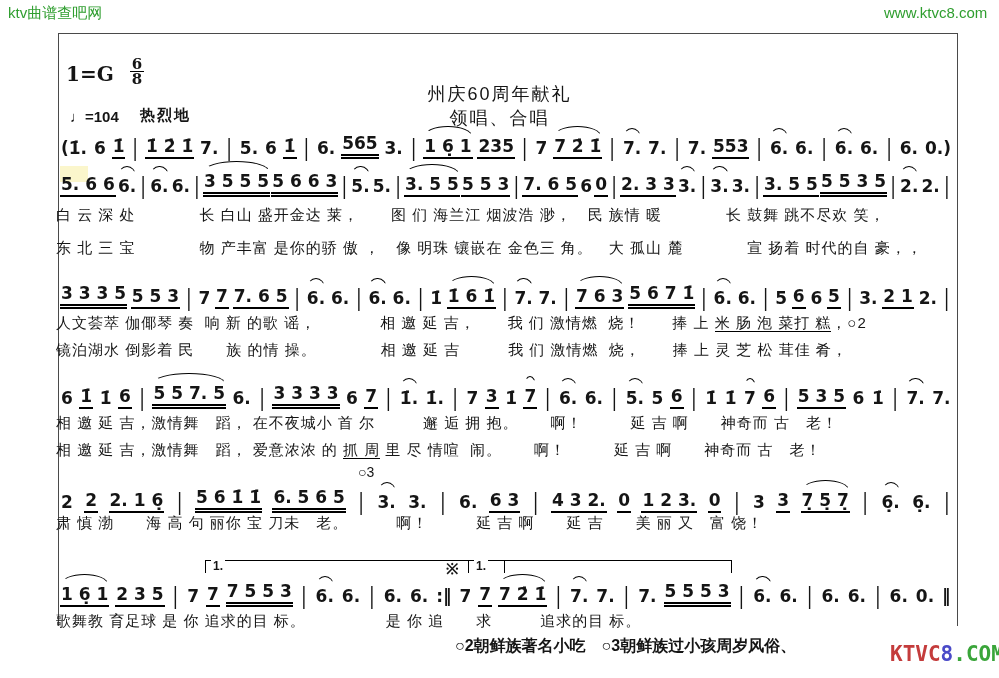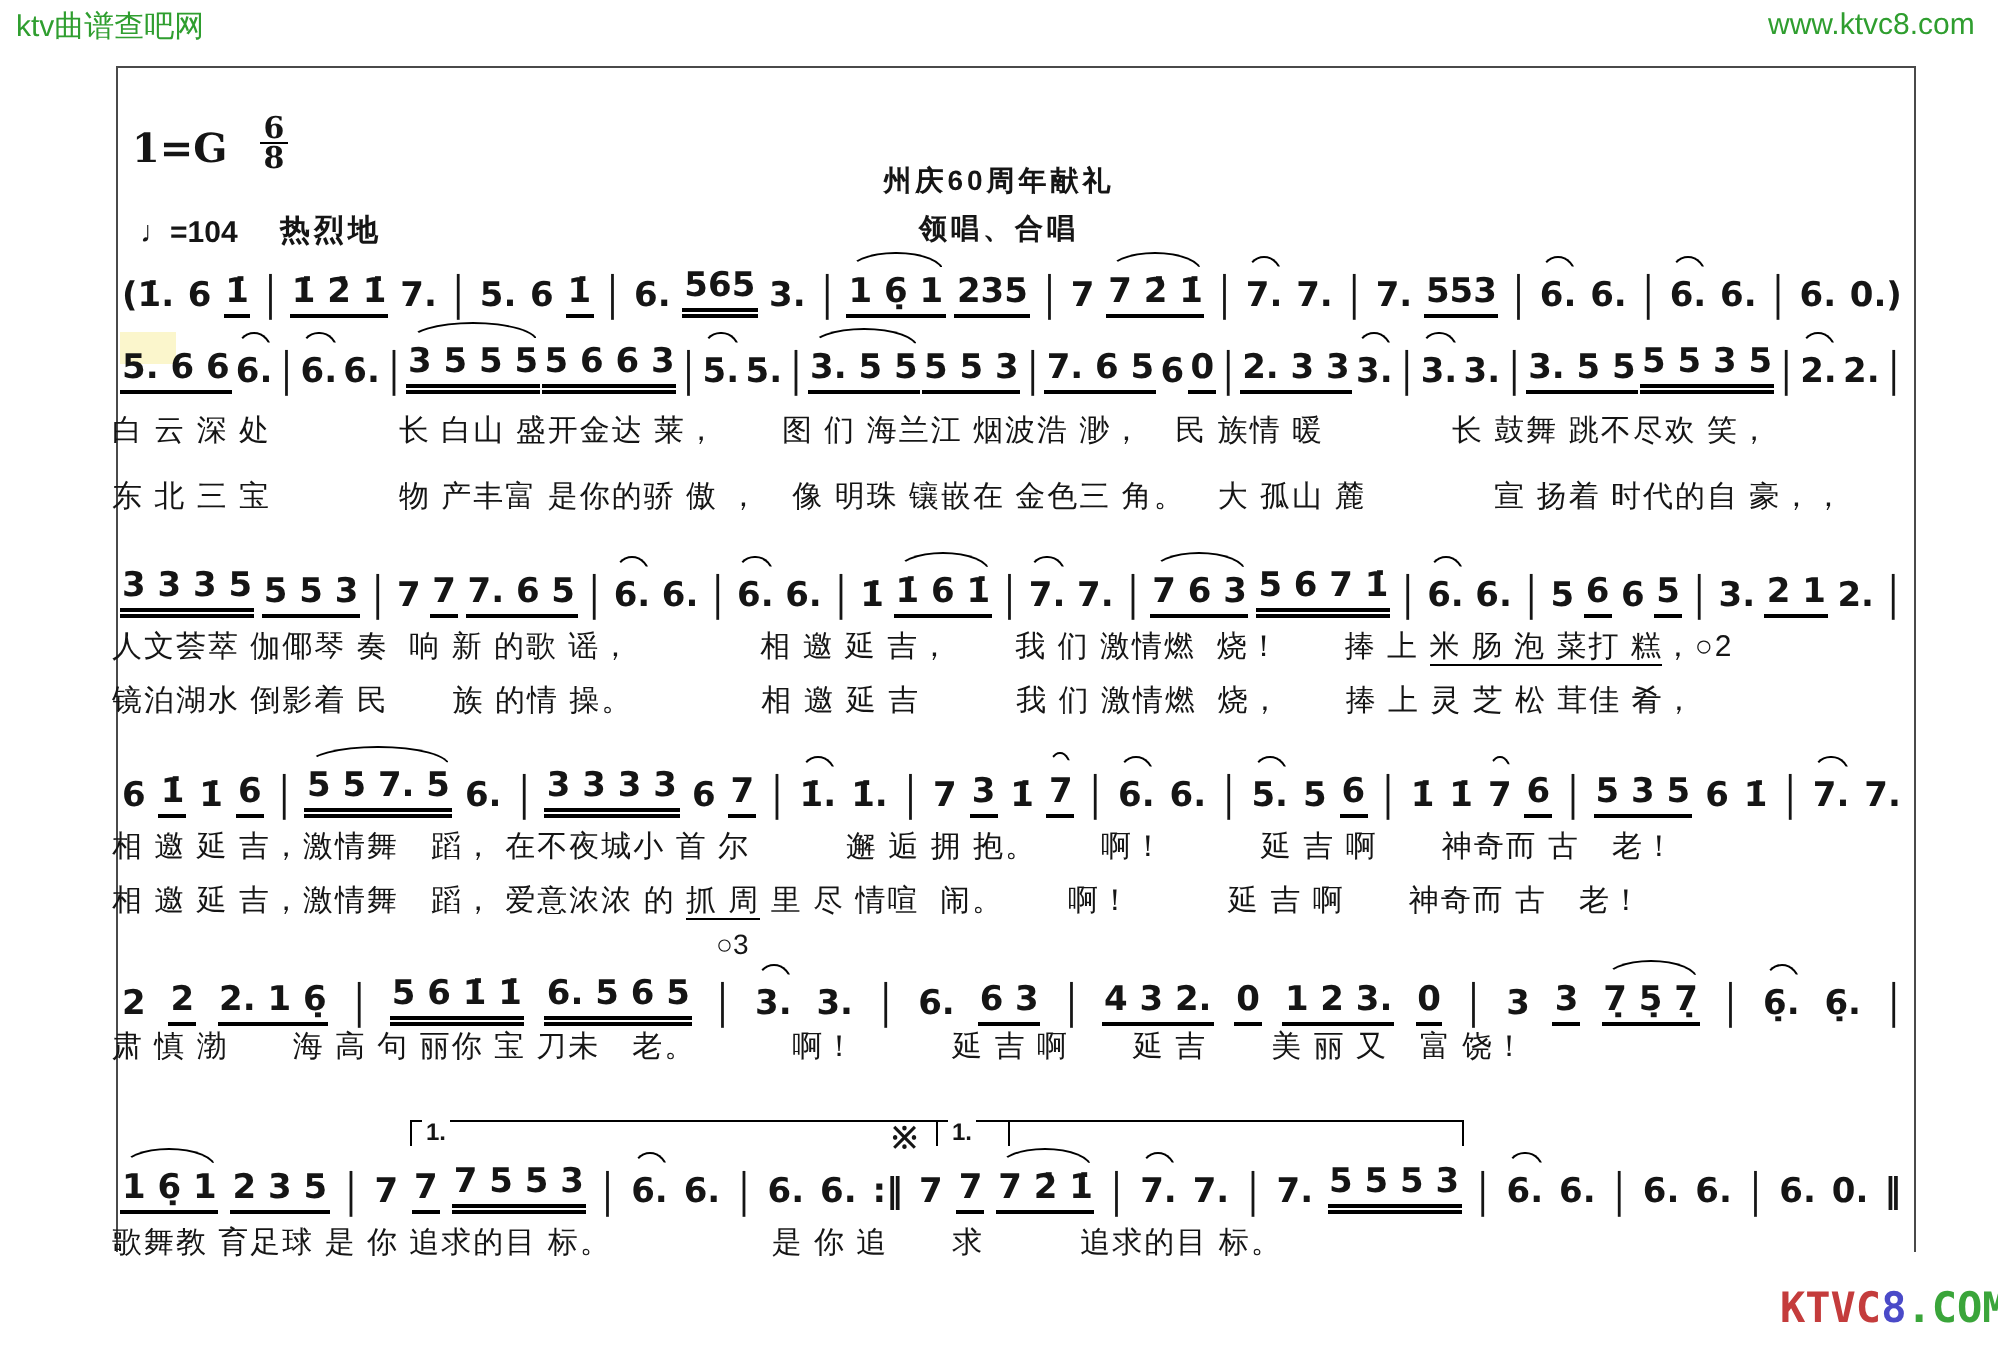--- a/index.html
+++ b/index.html
@@ -6,21 +6,21 @@
   .page{position:relative;width:999px;height:678px;background:#ffffff;overflow:hidden;
         font-family:"Liberation Sans",sans-serif;color:#151515;}
   .sitehdr{position:absolute;top:4px;font-size:15px;color:#2f9e2f;}
   .sitehdr.left{left:8px;}
   .sitehdr.right{left:884px;text-align:center;}
   .box{position:absolute;left:58px;top:33px;width:898px;height:592px;
        border:1px solid #4a4a4a;border-bottom:none;}
   .hl{position:absolute;left:60px;top:166px;width:28px;height:16px;background:#fbf6cc;}
   .title{position:absolute;top:42px;left:0;width:999px;text-align:center;
          font-family:"Liberation Serif",serif;font-size:23px;letter-spacing:8px;}
-  .sub{position:absolute;left:0;width:999px;text-align:center;font-size:14px;letter-spacing:2px;font-weight:bold;}
+  .sub{position:absolute;left:0;width:999px;text-align:center;font-size:18px;letter-spacing:2px;}
   .sub1{top:82px;}
   .sub2{top:106px;}
   .credit{position:absolute;top:82px;left:812px;font-size:18px;font-weight:bold;letter-spacing:4px;}
   .keysig{position:absolute;left:66px;top:58px;font-size:20px;font-weight:bold;
           font-family:"DejaVu Serif",serif;display:flex;align-items:flex-end;gap:16px;}
   .frac{display:inline-flex;flex-direction:column;align-items:center;font-size:15px;line-height:13px;}
   .frac .den{border-top:1.5px solid #000;padding:1px 2px 0;}
   .tempo{position:absolute;left:70px;top:108px;font-size:15px;font-weight:bold;}
   .expr{position:absolute;left:140px;top:106px;font-size:15px;font-weight:bold;letter-spacing:2px;}
   .ml{position:absolute;left:60px;width:892px;display:flex;justify-content:space-between;
@@ -286,17 +286,18 @@
 
   <div class="volta" style="left:205px;width:298px;">
     <span>1.</span>
   </div>
   <div class="segno">※</div>
   <div class="volta" style="left:468px;width:262px;">
     <span>1.</span>
   </div>
   <div class="o3note">○3</div>
 
+  <div class="footnote">○2朝鲜族著名小吃　○3朝鲜族过小孩周岁风俗、</div>
 
   <div class="logo">
     <span class="r">KTVC</span><span class="b">8</span><span class="g">.COM</span>
   </div>
 </div>
 
 </body></html>

